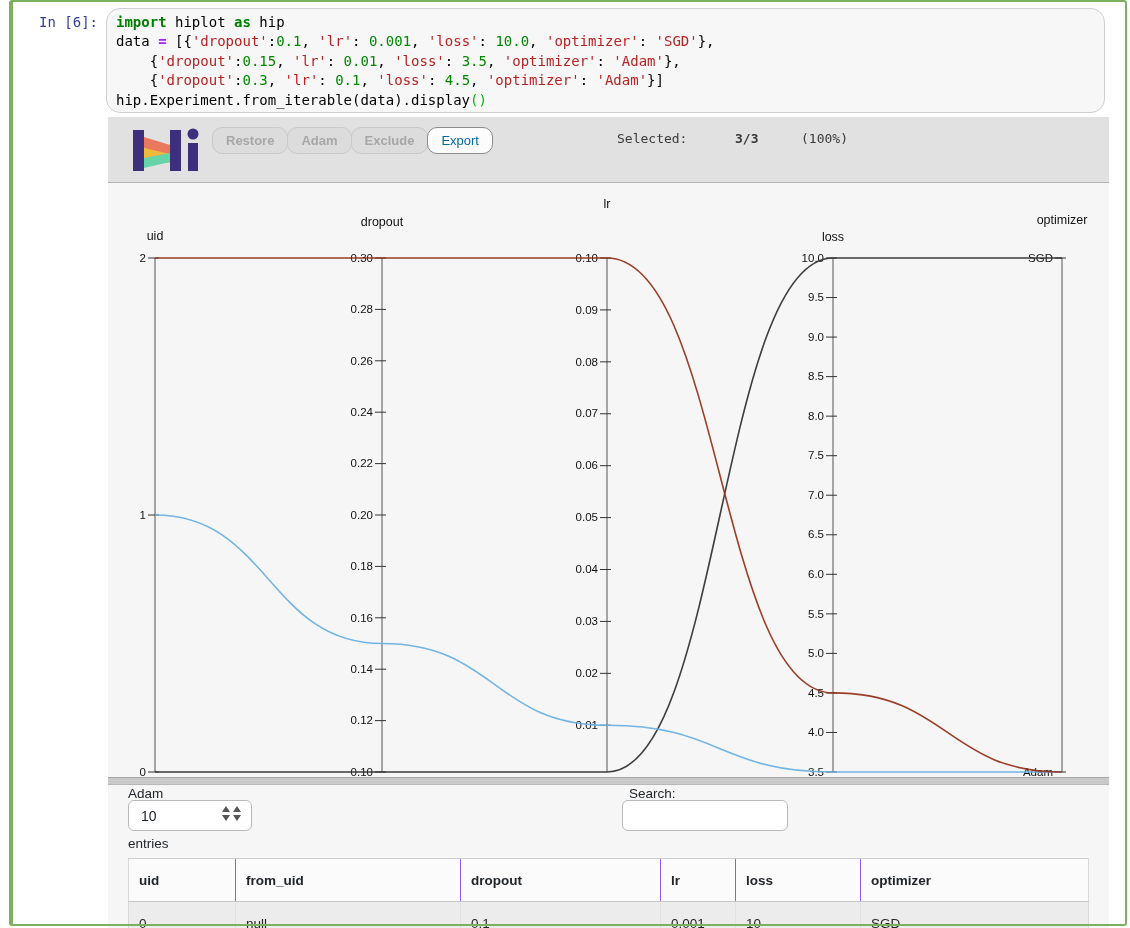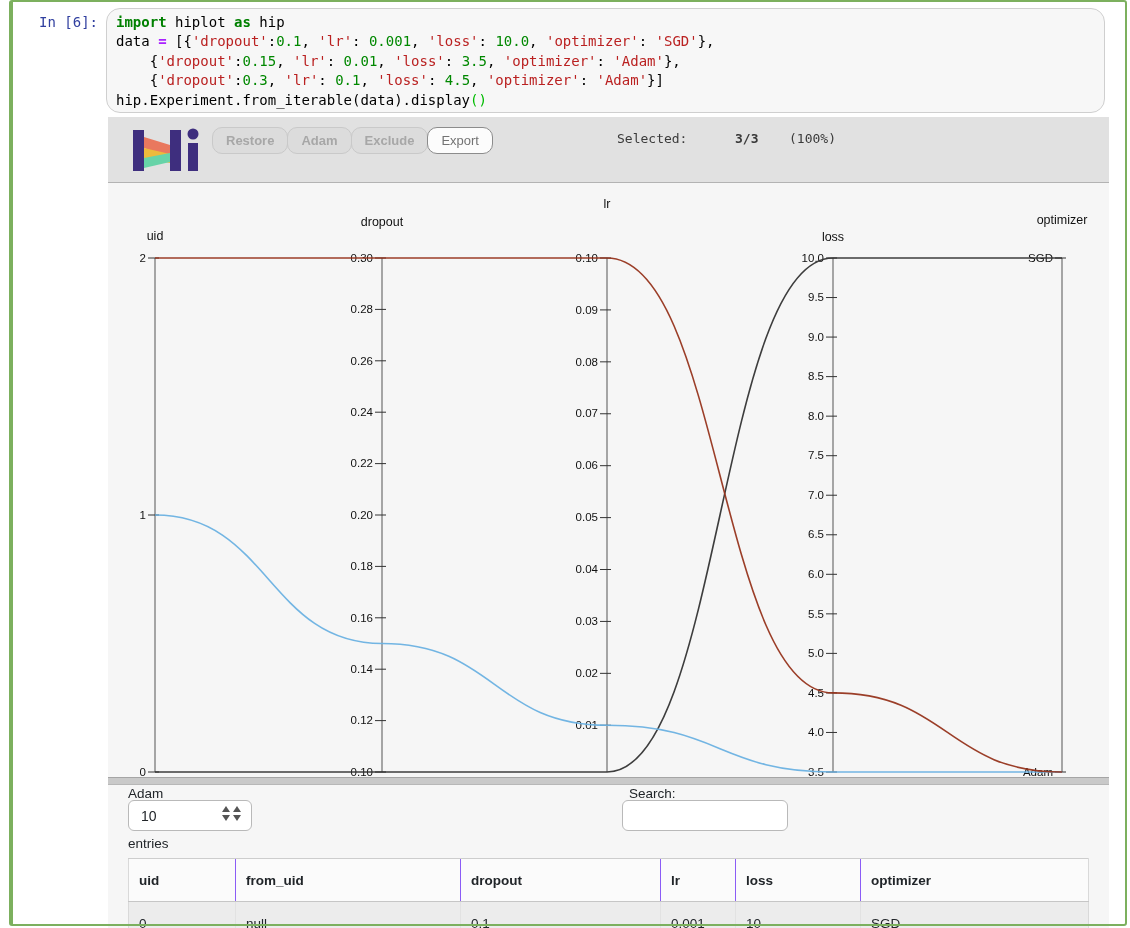--- a/index.html
+++ b/index.html
@@ -26,26 +26,26 @@
   .tok-pl{color:#000;}
   
   .hiplot{position:absolute;left:108px;top:117px;width:1001px;height:811px;background:#f6f6f6;}
   .toolbar{position:absolute;left:0;top:0;width:100%;height:66px;box-sizing:border-box;
     background:#e1e1e1;border-bottom:1px solid #b3b3b3;}
   .logo{position:absolute;left:19px;top:8px;}
   .btns{position:absolute;left:105px;top:10px;display:flex;}
   .hb{height:27px;padding:0 13px;font-family:"Liberation Sans",sans-serif;font-size:13px;
     border:1px solid #c9c9c9;background:#dcdcdc;color:#a7a7a7;font-weight:bold;
     margin:0;margin-left:-1px;border-radius:10px;}
-  .hb.on{background:#fcfcfc;border-color:#8c8c8c;color:#737373;font-weight:normal;z-index:2;position:relative;}
+  .hb.on{background:#fcfcfc;border-color:#8c8c8c;color:#0369a1;font-weight:normal;z-index:2;position:relative;}
   .selected{position:absolute;left:509px;top:14px;font-family:"DejaVu Sans Mono",monospace;
     font-size:13px;color:#3a3a3a;width:350px;}
   .selected .lab{position:absolute;left:0;}
   .selected .cnt{position:absolute;left:118px;font-weight:bold;}
-  .selected .pct{position:absolute;left:172px;}
+  .selected .pct{position:absolute;left:184px;}
   .plot{position:absolute;left:0;top:66px;width:1001px;height:594px;}
   .plot svg{display:block;}
   .resizebar{position:absolute;left:0;top:660px;width:100%;height:6px;background:#c9c9c9;
     border-top:1px solid #a5a5a5;border-bottom:1px solid #b7b7b7;cursor:row-resize;}
   
   .ctl-label{position:absolute;font-size:13.5px;color:#212529;}
   .show-label{left:20px;top:669px;}
   .entries-label{left:20px;top:719px;}
   .search-label{left:514px;top:669px;margin-left:7px;}
   .spinner{position:absolute;left:20px;top:683px;width:124px;height:31px;box-sizing:border-box;

